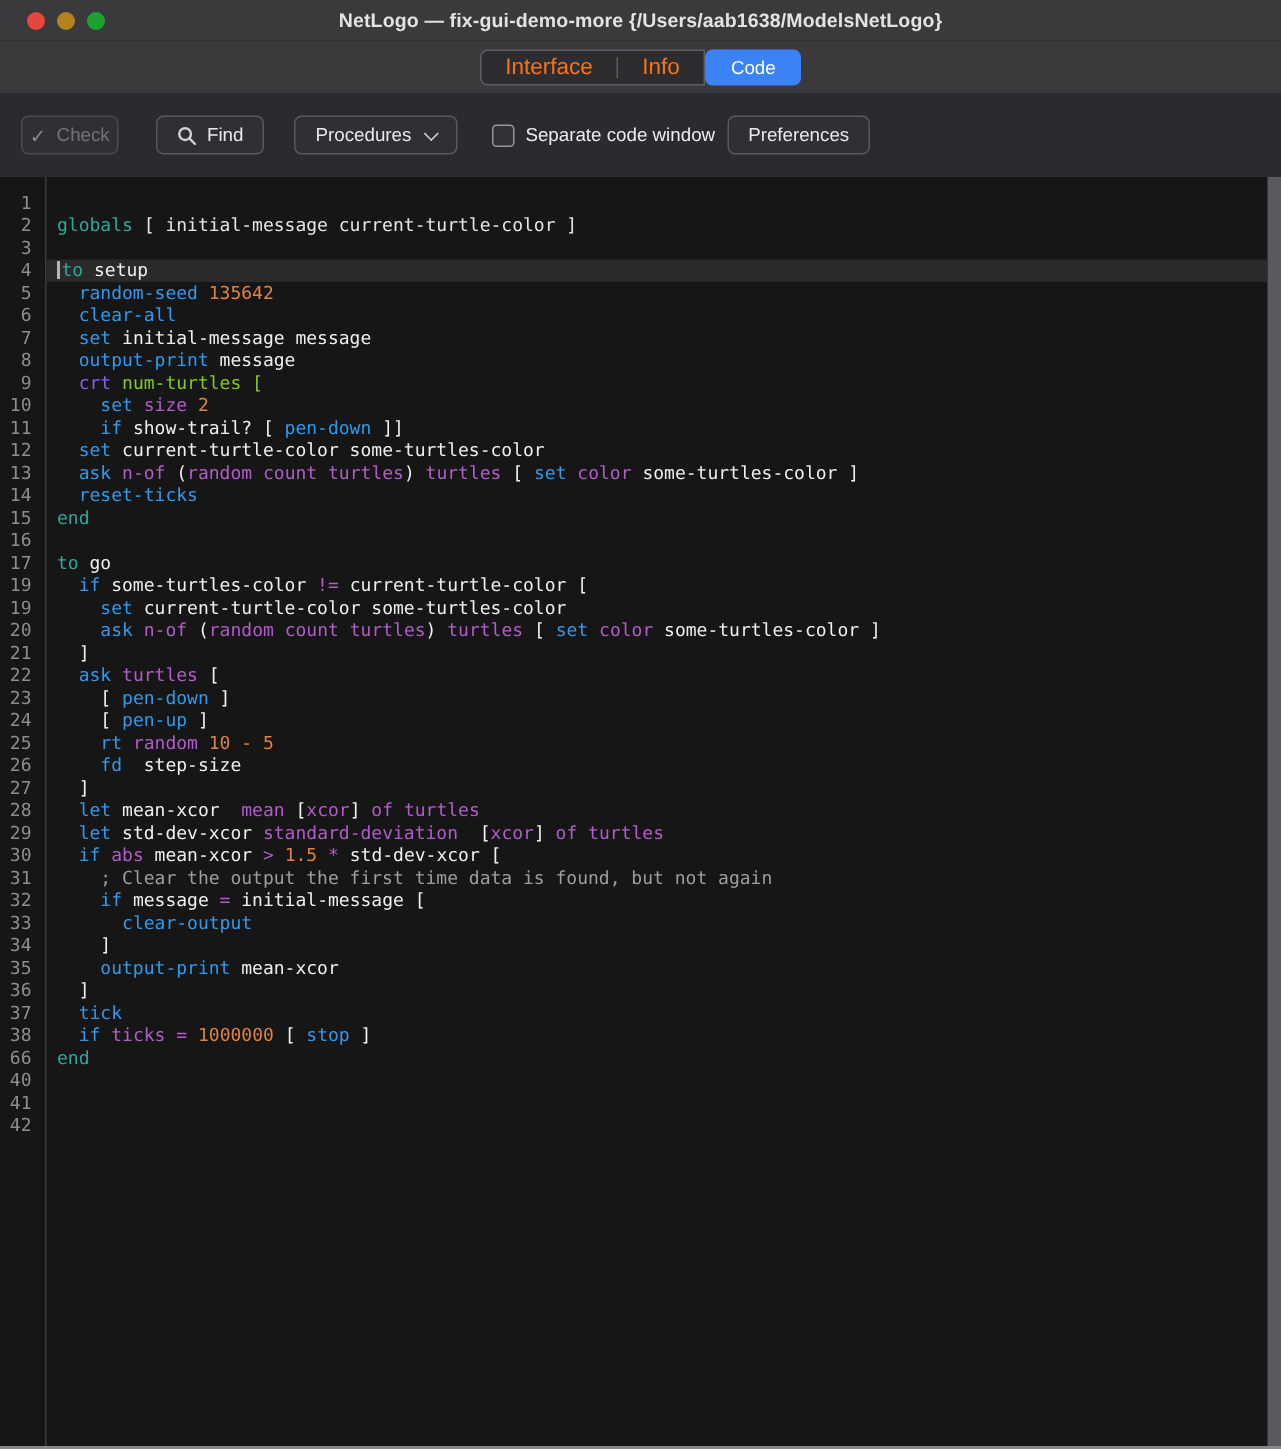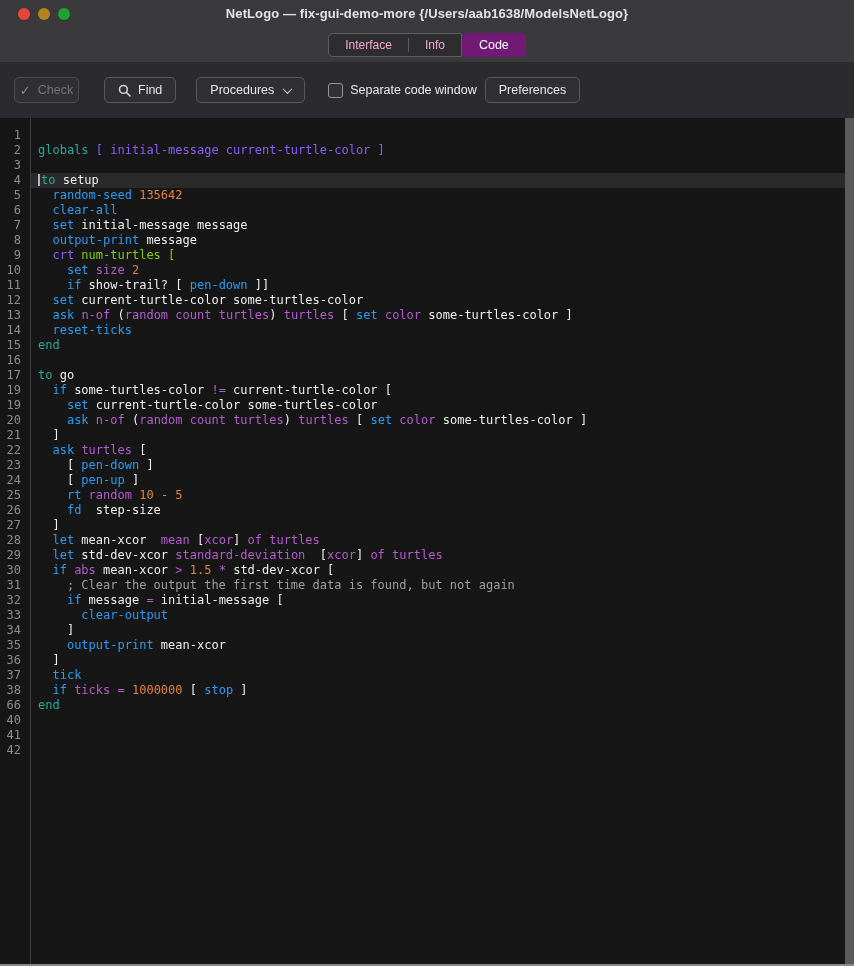--- a/index.html
+++ b/index.html
@@ -26,21 +26,21 @@
   .tabrow {
     height:35px; flex:0 0 35px; background:#3a3a3d;
     display:flex; align-items:center; justify-content:center;
   }
   .tabgroup { display:flex; align-items:stretch; height:24px; }
   .tabpair {
     display:flex; align-items:center;
     border:1px solid #5d5d62; border-radius:5px 0 0 5px;
     background:#2d2d30;
   }
-  .tab { color:#f9a8d4; font-size:12px; padding:0 16px; line-height:22px; cursor:default; }
+  .tab { color:#f97316; font-size:15px; padding:0 16px; line-height:22px; cursor:default; }
   .tabdivider { width:1px; height:14px; background:#5d5d62; }
   .tab-active {
     color:#fff; font-size:12.5px; padding:0 17px;
     display:flex; align-items:center; border-radius:5px;
   }
   
   .toolbar {
     height:56px; flex:0 0 56px; background:#2b2b2f;
     display:flex; align-items:center; padding-left:14px;
   }
@@ -95,21 +95,21 @@
     <div class="title">NetLogo — fix-gui-demo-more {/Users/aab1638/ModelsNetLogo}</div>
   </div>
 
   <div class="tabrow">
     <div class="tabgroup">
       <div class="tabpair">
         <div class="tab">Interface</div>
         <div class="tabdivider"></div>
         <div class="tab">Info</div>
       </div>
-      <div class="tab-active" id="tab-code" style="background: #701a75;">Code</div>
+      <div class="tab-active" id="tab-code" style="background: #3b82f6;">Code</div>
     </div>
   </div>
 
   <div class="toolbar">
     <div class="btn disabled" style="width:65px;justify-content:center;">
       <span class="ck">✓</span>
       <span>Check</span>
     </div>
     <div class="btn" style="margin-left:25px;">
       <svg class="mag" width="13" height="13" viewBox="0 0 13 13">
@@ -171,21 +171,21 @@
         <div class="ln">36</div>
         <div class="ln">37</div>
         <div class="ln">38</div>
         <div class="ln">66</div>
         <div class="ln">40</div>
         <div class="ln">41</div>
         <div class="ln">42</div>
       </div>
     <div class="code-lines">
         <div class="cl"></div>
-        <div class="cl"><span style="color: rgb(43, 169, 155);">globals</span><span style="color: #8b5cf6;"> [ initial-message current-turtle-color ]</span></div>
+        <div class="cl"><span style="color: rgb(43, 169, 155);">globals</span><span style="color: #e5e5e5;"> [ initial-message current-turtle-color ]</span></div>
         <div class="cl"></div>
         <div class="cl hl"><span class="caret"></span><span style="color: rgb(43, 169, 155);">to</span><span style="color: rgb(239, 239, 239);"> setup</span></div>
         <div class="cl"><span style="color: rgb(239, 239, 239);">  </span><span style="color: rgb(46, 155, 240);">random-seed</span><span style="color: rgb(239, 239, 239);"> </span><span style="color: rgb(226, 130, 60);">135642</span></div>
         <div class="cl"><span style="color: rgb(239, 239, 239);">  </span><span style="color: rgb(46, 155, 240);">clear-all</span></div>
         <div class="cl"><span style="color: rgb(239, 239, 239);">  </span><span style="color: rgb(46, 155, 240);">set</span><span style="color: rgb(239, 239, 239);"> initial-message message</span></div>
         <div class="cl"><span style="color: rgb(239, 239, 239);">  </span><span style="color: rgb(46, 155, 240);">output-print</span><span style="color: rgb(239, 239, 239);"> message</span></div>
         <div class="cl"><span style="color: rgb(239, 239, 239);">  </span><span style="color: #8b5cf6;">crt</span><span style="color: #84cc16;"> num-turtles [</span></div>
         <div class="cl"><span style="color: rgb(239, 239, 239);">    </span><span style="color: rgb(46, 155, 240);">set</span><span style="color: rgb(239, 239, 239);"> </span><span style="color: rgb(179, 92, 204);">size</span><span style="color: rgb(239, 239, 239);"> </span><span style="color: rgb(226, 130, 60);">2</span></div>
         <div class="cl"><span style="color: rgb(239, 239, 239);">    </span><span style="color: rgb(46, 155, 240);">if</span><span style="color: rgb(239, 239, 239);"> show-trail? [ </span><span style="color: rgb(46, 155, 240);">pen-down</span><span style="color: rgb(239, 239, 239);"> ]]</span></div>
         <div class="cl"><span style="color: rgb(239, 239, 239);">  </span><span style="color: rgb(46, 155, 240);">set</span><span style="color: rgb(239, 239, 239);"> current-turtle-color some-turtles-color</span></div>

